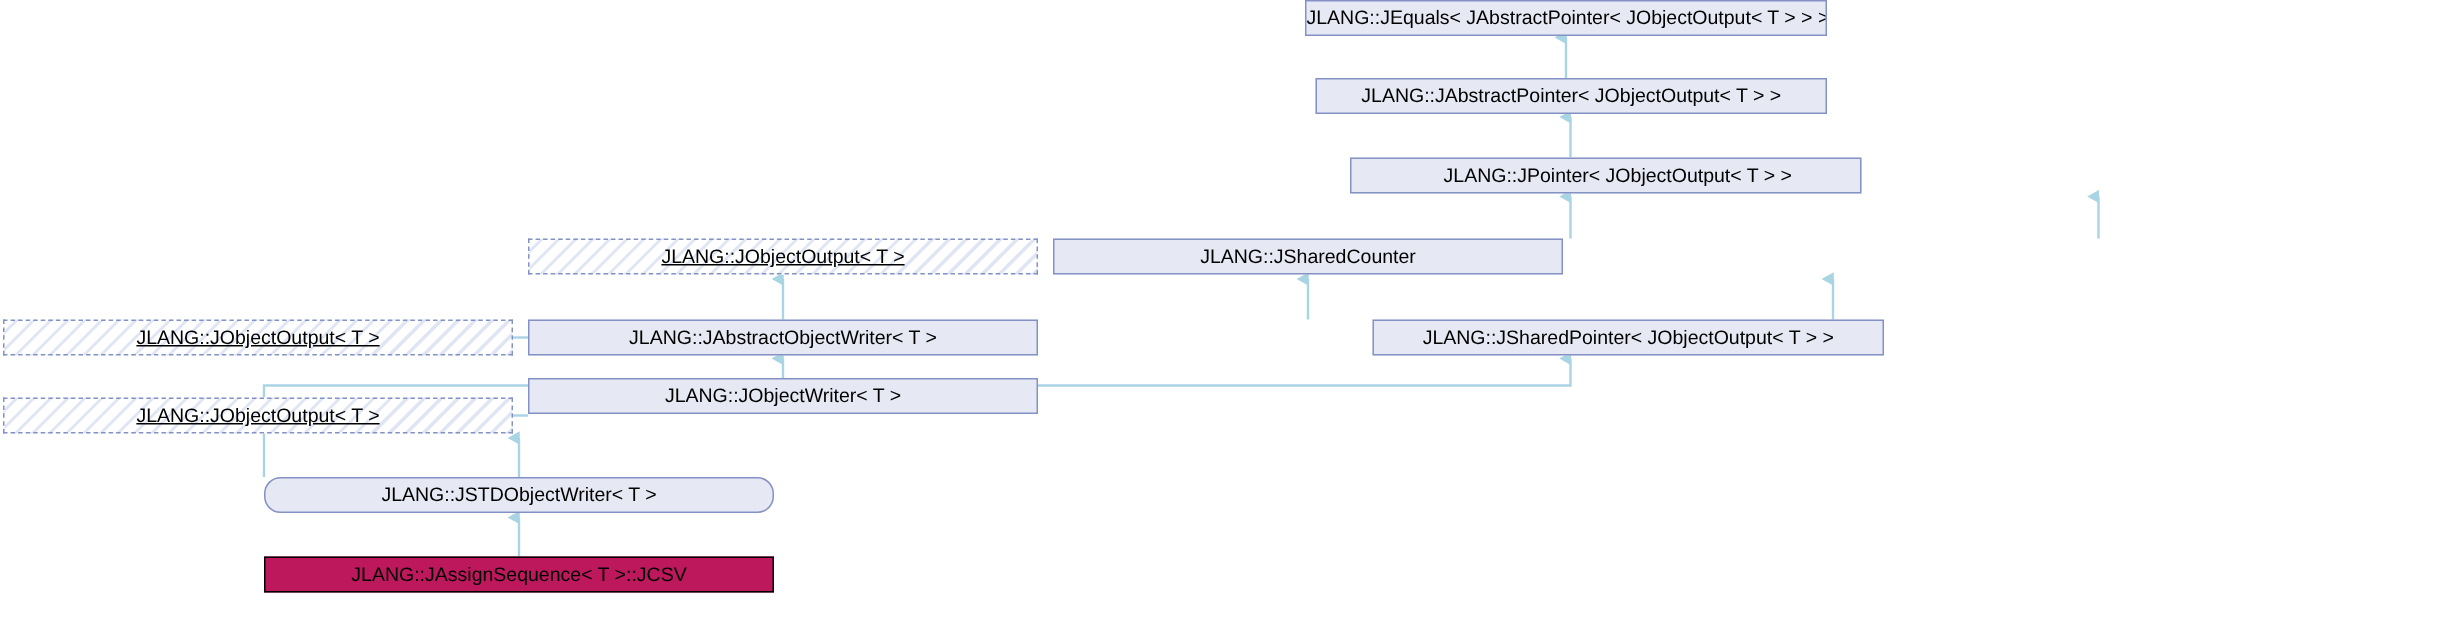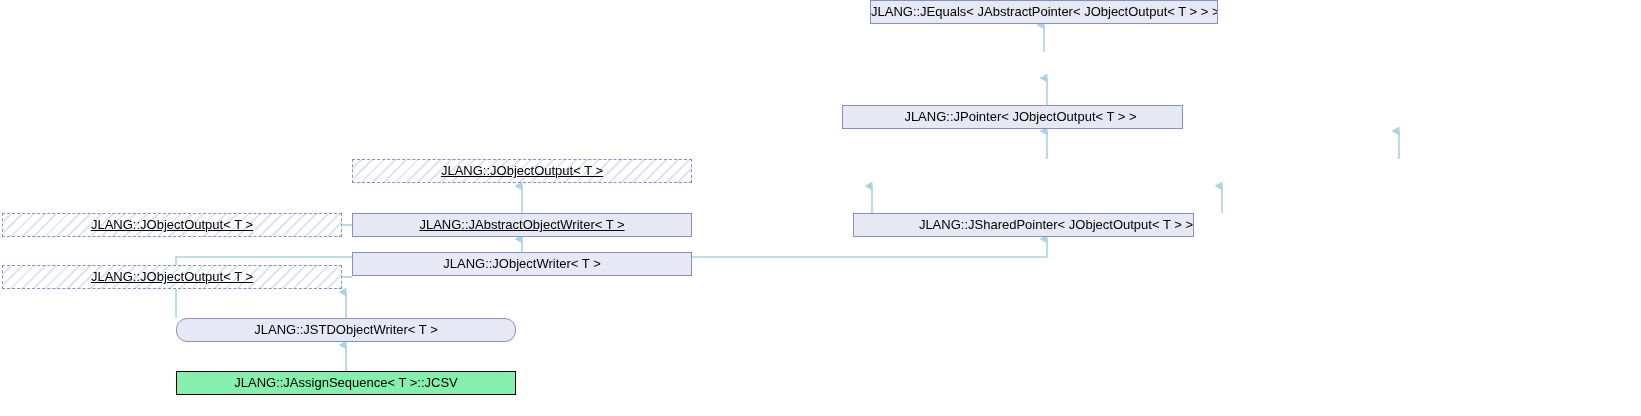--- a/index.html
+++ b/index.html
@@ -34,21 +34,21 @@
     font-size: 13px;
     color: #000000;
     white-space: nowrap;
     overflow: hidden;
   }
   .node.solid {
     background: #e6e9f4;
     border: 1px solid #8491c4;
   }
   .node.current {
-    background: #86efac;
+    background: #be185d;
     border: 1px solid #000000;
   }
   .node.hatched {
     border: 1px dashed #8491c4;
     background-color: #fbfcfe;
     background-image: repeating-linear-gradient(
         -45deg,
         #dfe5f3 0px,
         #dfe5f3 2px,
         #ffffff 2px,
@@ -102,41 +102,47 @@
       <path d="M 176 318 L 176 257 L 1047 257 L 1047 239" marker-end="url(#uparrow)"></path>
 
       <line x1="346" y1="371" x2="346" y2="345" marker-end="url(#uparrow)"></line>
     </g>
   </svg>
 
   <div class="node solid" style="left:870px; top:0px; width:348px;">
     <span class="label">JLANG::JEquals&lt; JAbstractPointer&lt; JObjectOutput&lt; T &gt; &gt; &gt;</span>
   </div>
 
+  <div class="node solid" style="left:877px; top:52px; width:341px;">
+    <span class="label">JLANG::JAbstractPointer&lt; JObjectOutput&lt; T &gt; &gt;</span>
+  </div>
 
-  <div class="node solid" style="left:842px; top:105px; width:341px;padding-left:16px;">
+  <div class="node solid" style="left:900px; top:105px; width:341px;padding-left:16px;">
     <span class="label">JLANG::JPointer&lt; JObjectOutput&lt; T &gt; &gt;</span>
   </div>
 
 
   <div class="node hatched" style="left:352px; top:159px; width:340px;">
     <span class="label">JLANG::JObjectOutput&lt; T &gt;</span>
   </div>
 
+  <div class="node solid" style="left:702px; top:159px; width:340px;">
+    <span class="label">JLANG::JSharedCounter</span>
+  </div>
 
 
   <div class="node hatched" style="left:2px; top:213px; width:340px;">
     <span class="label">JLANG::JObjectOutput&lt; T &gt;</span>
   </div>
 
-  <div class="node solid" style="left:352px; top:213px; width:340px;text-decoration:underline;">
+  <div class="node solid" style="left:352px; top:213px; width:340px;">
     <span class="label">JLANG::JAbstractObjectWriter&lt; T &gt;</span>
   </div>
 
-  <div class="node solid" style="left:853px; top:213px; width:341px;text-align:right;">
+  <div class="node solid" style="left:915px; top:213px; width:341px;">
     <span class="label">JLANG::JSharedPointer&lt; JObjectOutput&lt; T &gt; &gt;</span>
   </div>
 
   <div class="node hatched" style="left:2px; top:265px; width:340px;">
     <span class="label">JLANG::JObjectOutput&lt; T &gt;</span>
   </div>
 
   <div class="node solid" style="left:352px; top:252px; width:340px;">
     <span class="label">JLANG::JObjectWriter&lt; T &gt;</span>
   </div>

